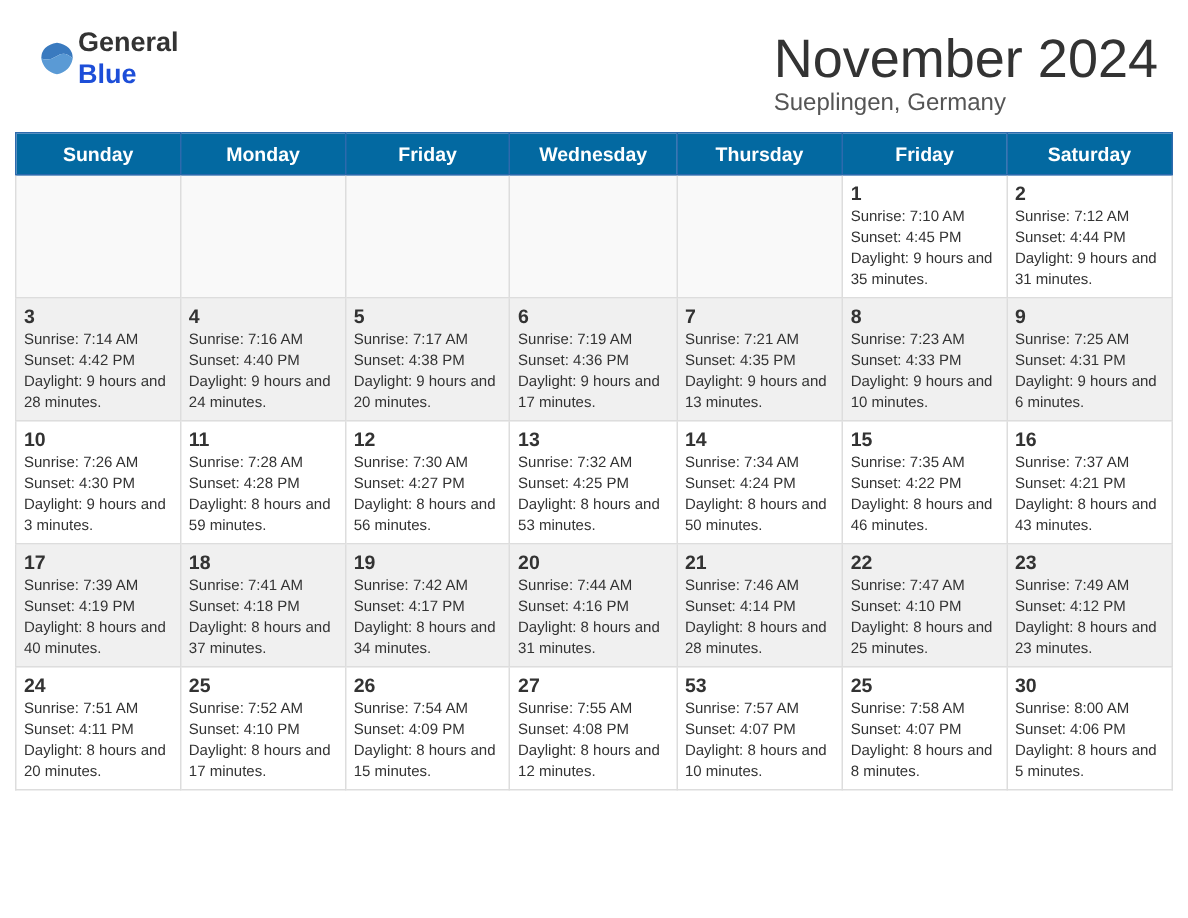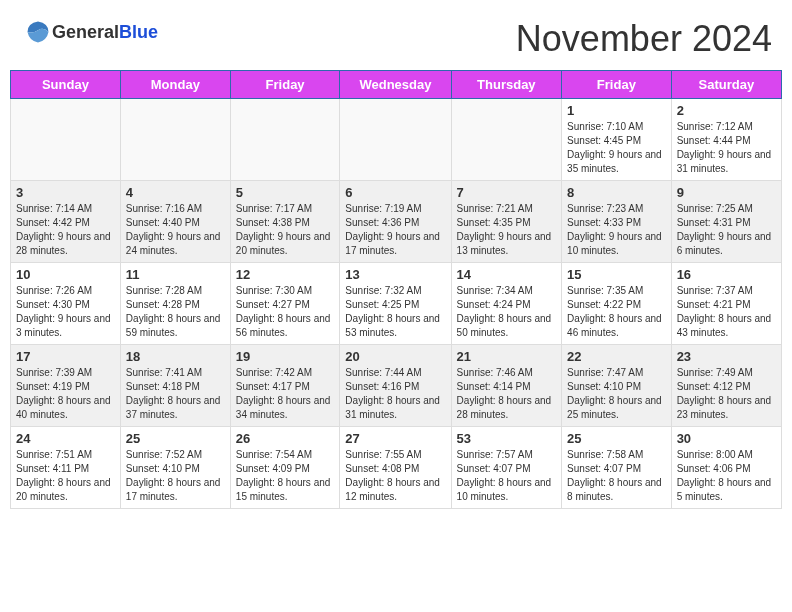--- a/index.html
+++ b/index.html
@@ -1,32 +1,32 @@
 <!DOCTYPE html>
 <html><head>
   <meta charset="utf-8">
   <style>
     * { box-sizing: border-box; margin: 0; padding: 0; }
     body { font-family: Arial, sans-serif; background: #fff; width: 792px; min-height: 612px; }
     
     .header { display: flex; align-items: flex-start; justify-content: space-between; padding: 18px 20px 10px 20px; }
     
     .logo { display: flex; align-items: center; }
-    .logo-text { display: flex; flex-direction: row; }
+    .logo-text { display: flex; flex-direction: column; }
     .logo-general { font-size: 18px; font-weight: bold; color: #333; }
     .logo-blue { font-size: 18px; font-weight: bold; color: #1d4ed8; }
     .logo-icon { width: 28px; height: 28px; margin-left: 4px; }
     
     .title-section { text-align: left; }
     .month-title { font-size: 36px; color: #333; font-weight: normal; }
     .location { font-size: 16px; color: #555; }
     
     .calendar { width: 100%; border-collapse: collapse; margin: 0 10px; width: calc(100% - 20px); margin-left: 10px; }
     
-    .day-header { background-color: #d946ef; color: white; text-align: center; padding: 6px 4px; font-size: 13px; font-weight: bold; border: 1px solid #2d6aad; }
+    .day-header { background-color: #0369a1; color: white; text-align: center; padding: 6px 4px; font-size: 13px; font-weight: bold; border: 1px solid #2d6aad; }
     
     .day-cell { vertical-align: top; padding: 4px 5px; border: 1px solid #ddd; font-size: 10.5px; color: #333; background: #fff; width: 113px; height: 80px; }
     .day-cell.empty { background: #f9f9f9; }
     .day-cell.alt-row { background: #f0f0f0; }
     
     .day-number { font-weight: bold; font-size: 13px; display: block; margin-bottom: 2px; }
     .day-info { font-size: 10px; color: #333; line-height: 1.4; }
   </style>
 </head>
 <body>
@@ -37,20 +37,21 @@
       <path d="M4 16 Q4 6 16 4 Q28 6 28 16 Q22 10 16 14 Q10 18 4 16Z" fill="#3a7abf"></path>
       <path d="M16 14 Q22 10 28 16 Q26 26 16 28 Q6 26 4 16 Q10 18 16 14Z" fill="#5a9ad5"></path>
     </svg>
     <div class="logo-text">
       <span class="logo-general">General</span>
       <span class="logo-blue">Blue</span>
     </div>
   </div>
   <div class="title-section">
     <div class="month-title">November 2024</div>
+    <div class="location">Sueplingen, Germany</div>
   </div>
 </div>
 
 <table class="calendar">
   <thead>
     <tr>
     <th class="day-header">Sunday</th>
         <th class="day-header">Monday</th>
         <th class="day-header">Friday</th>
         <th class="day-header">Wednesday</th>

